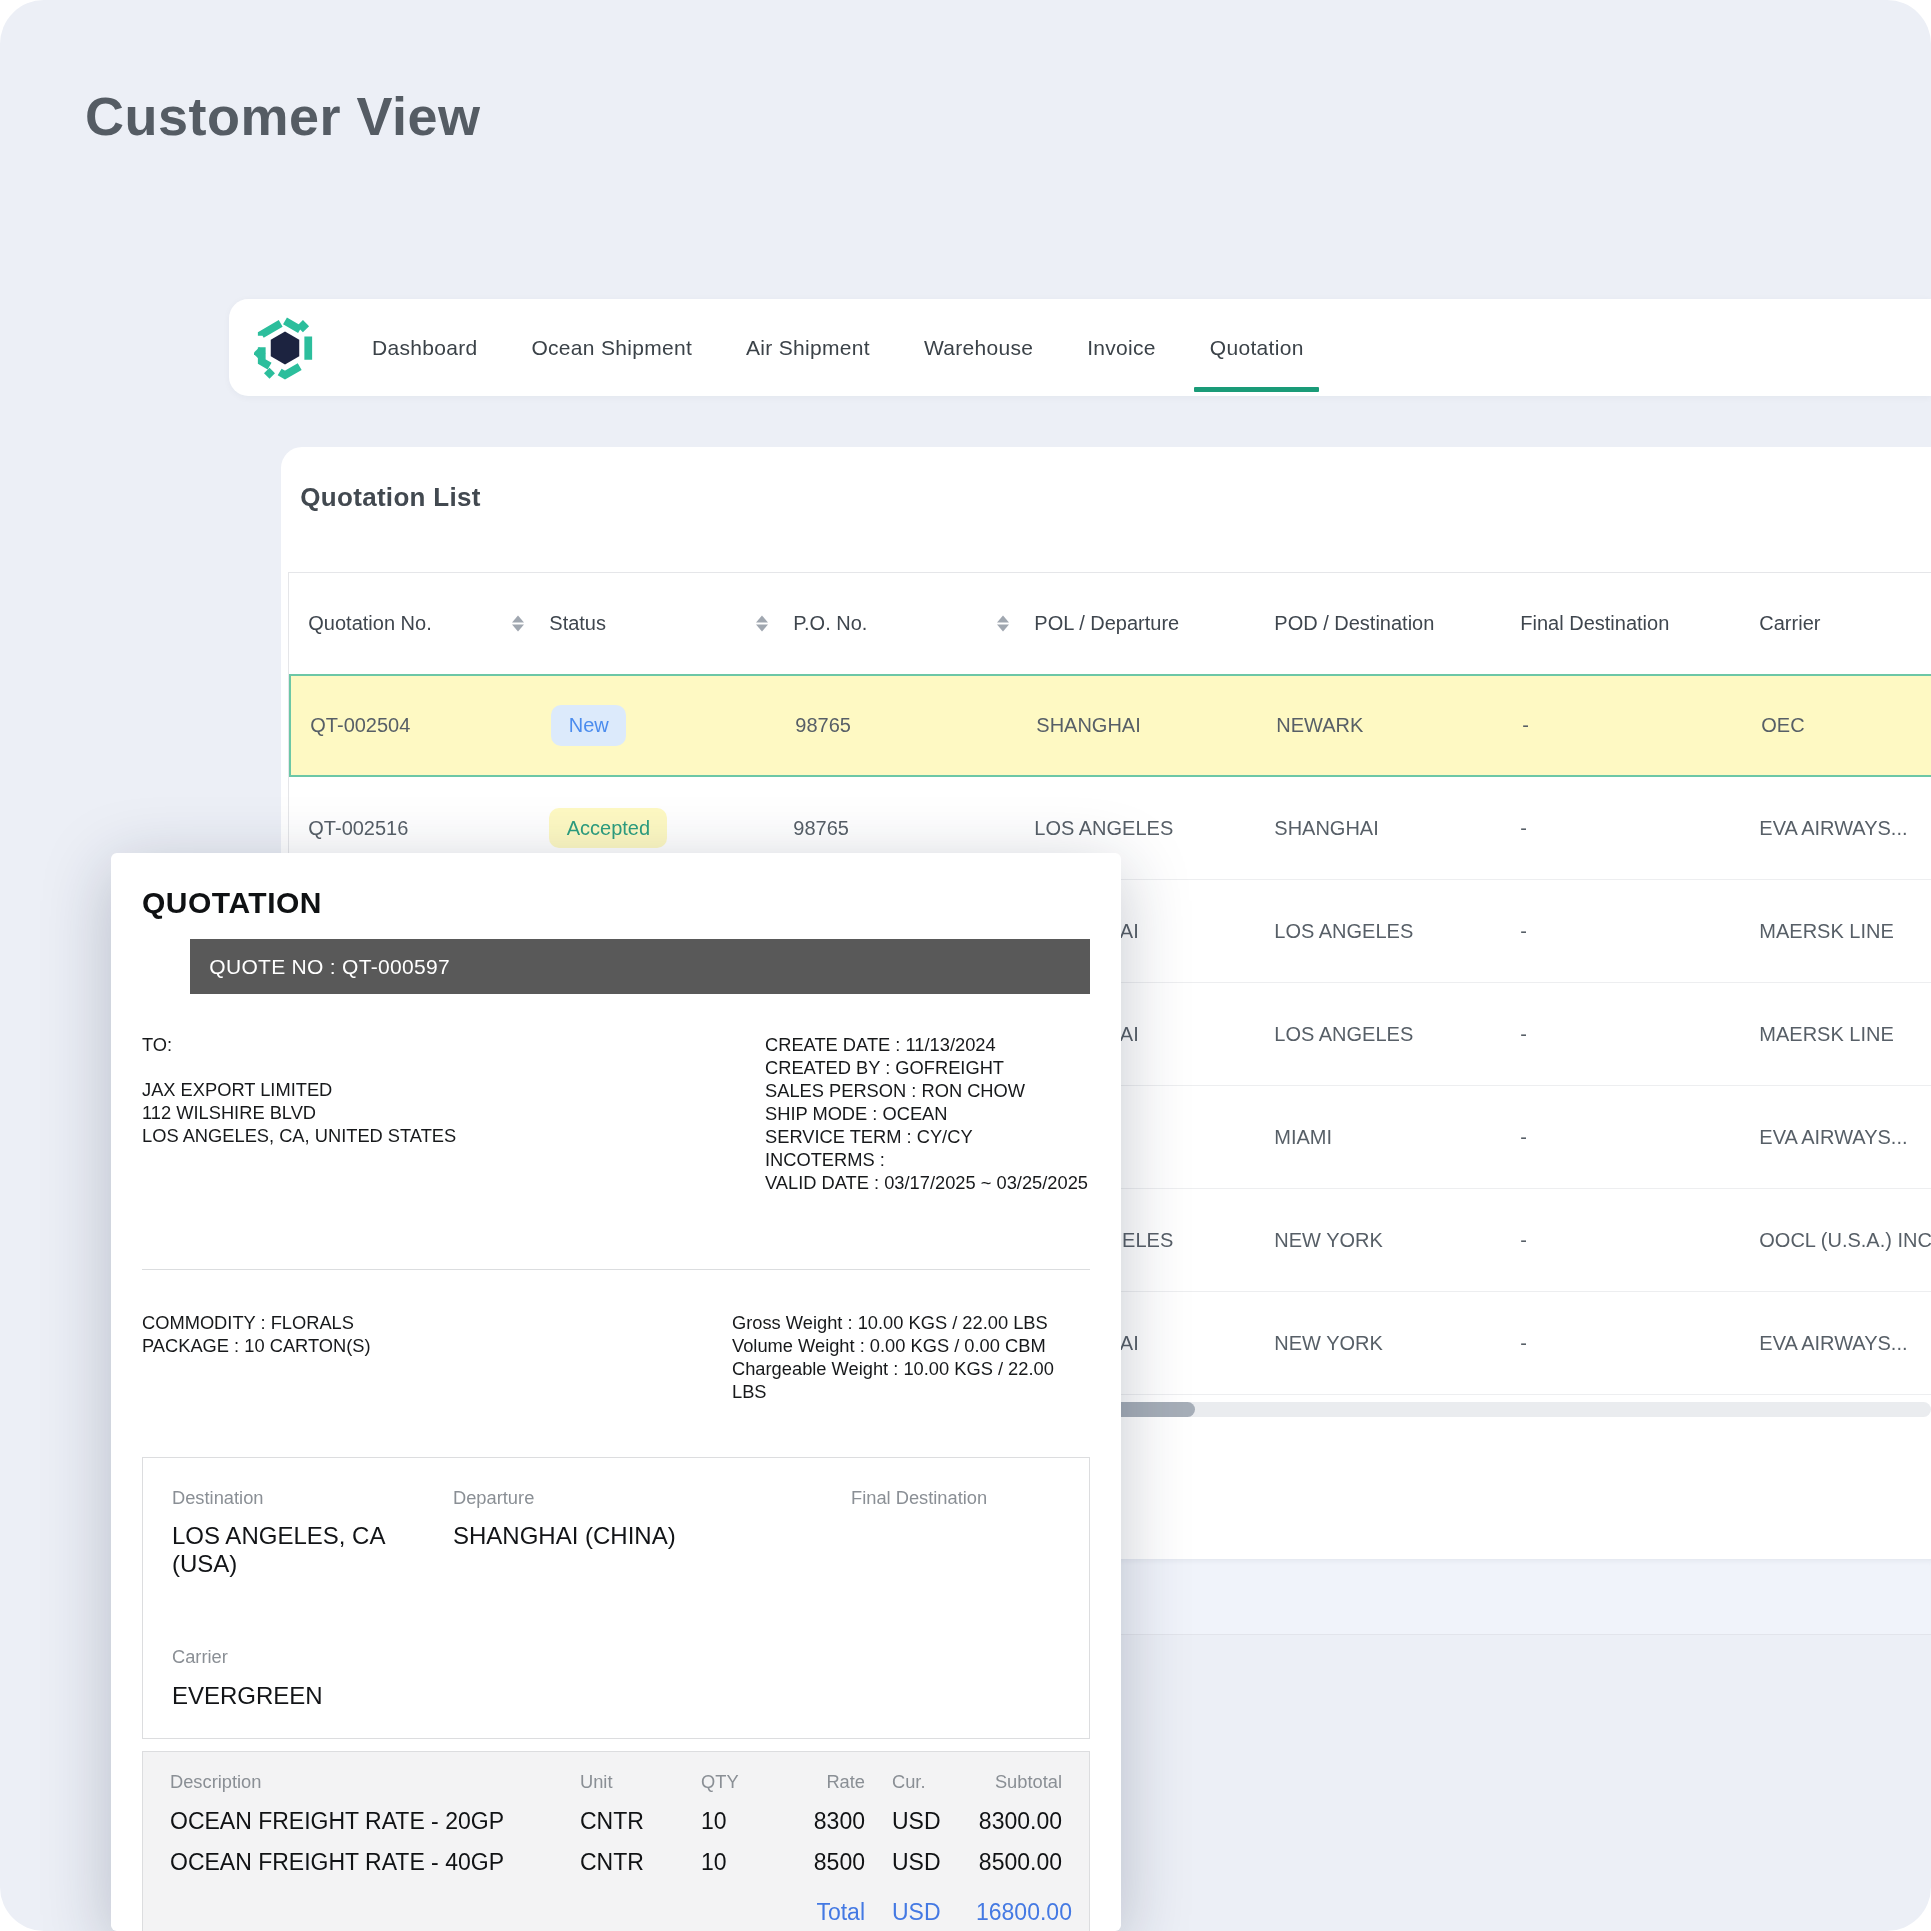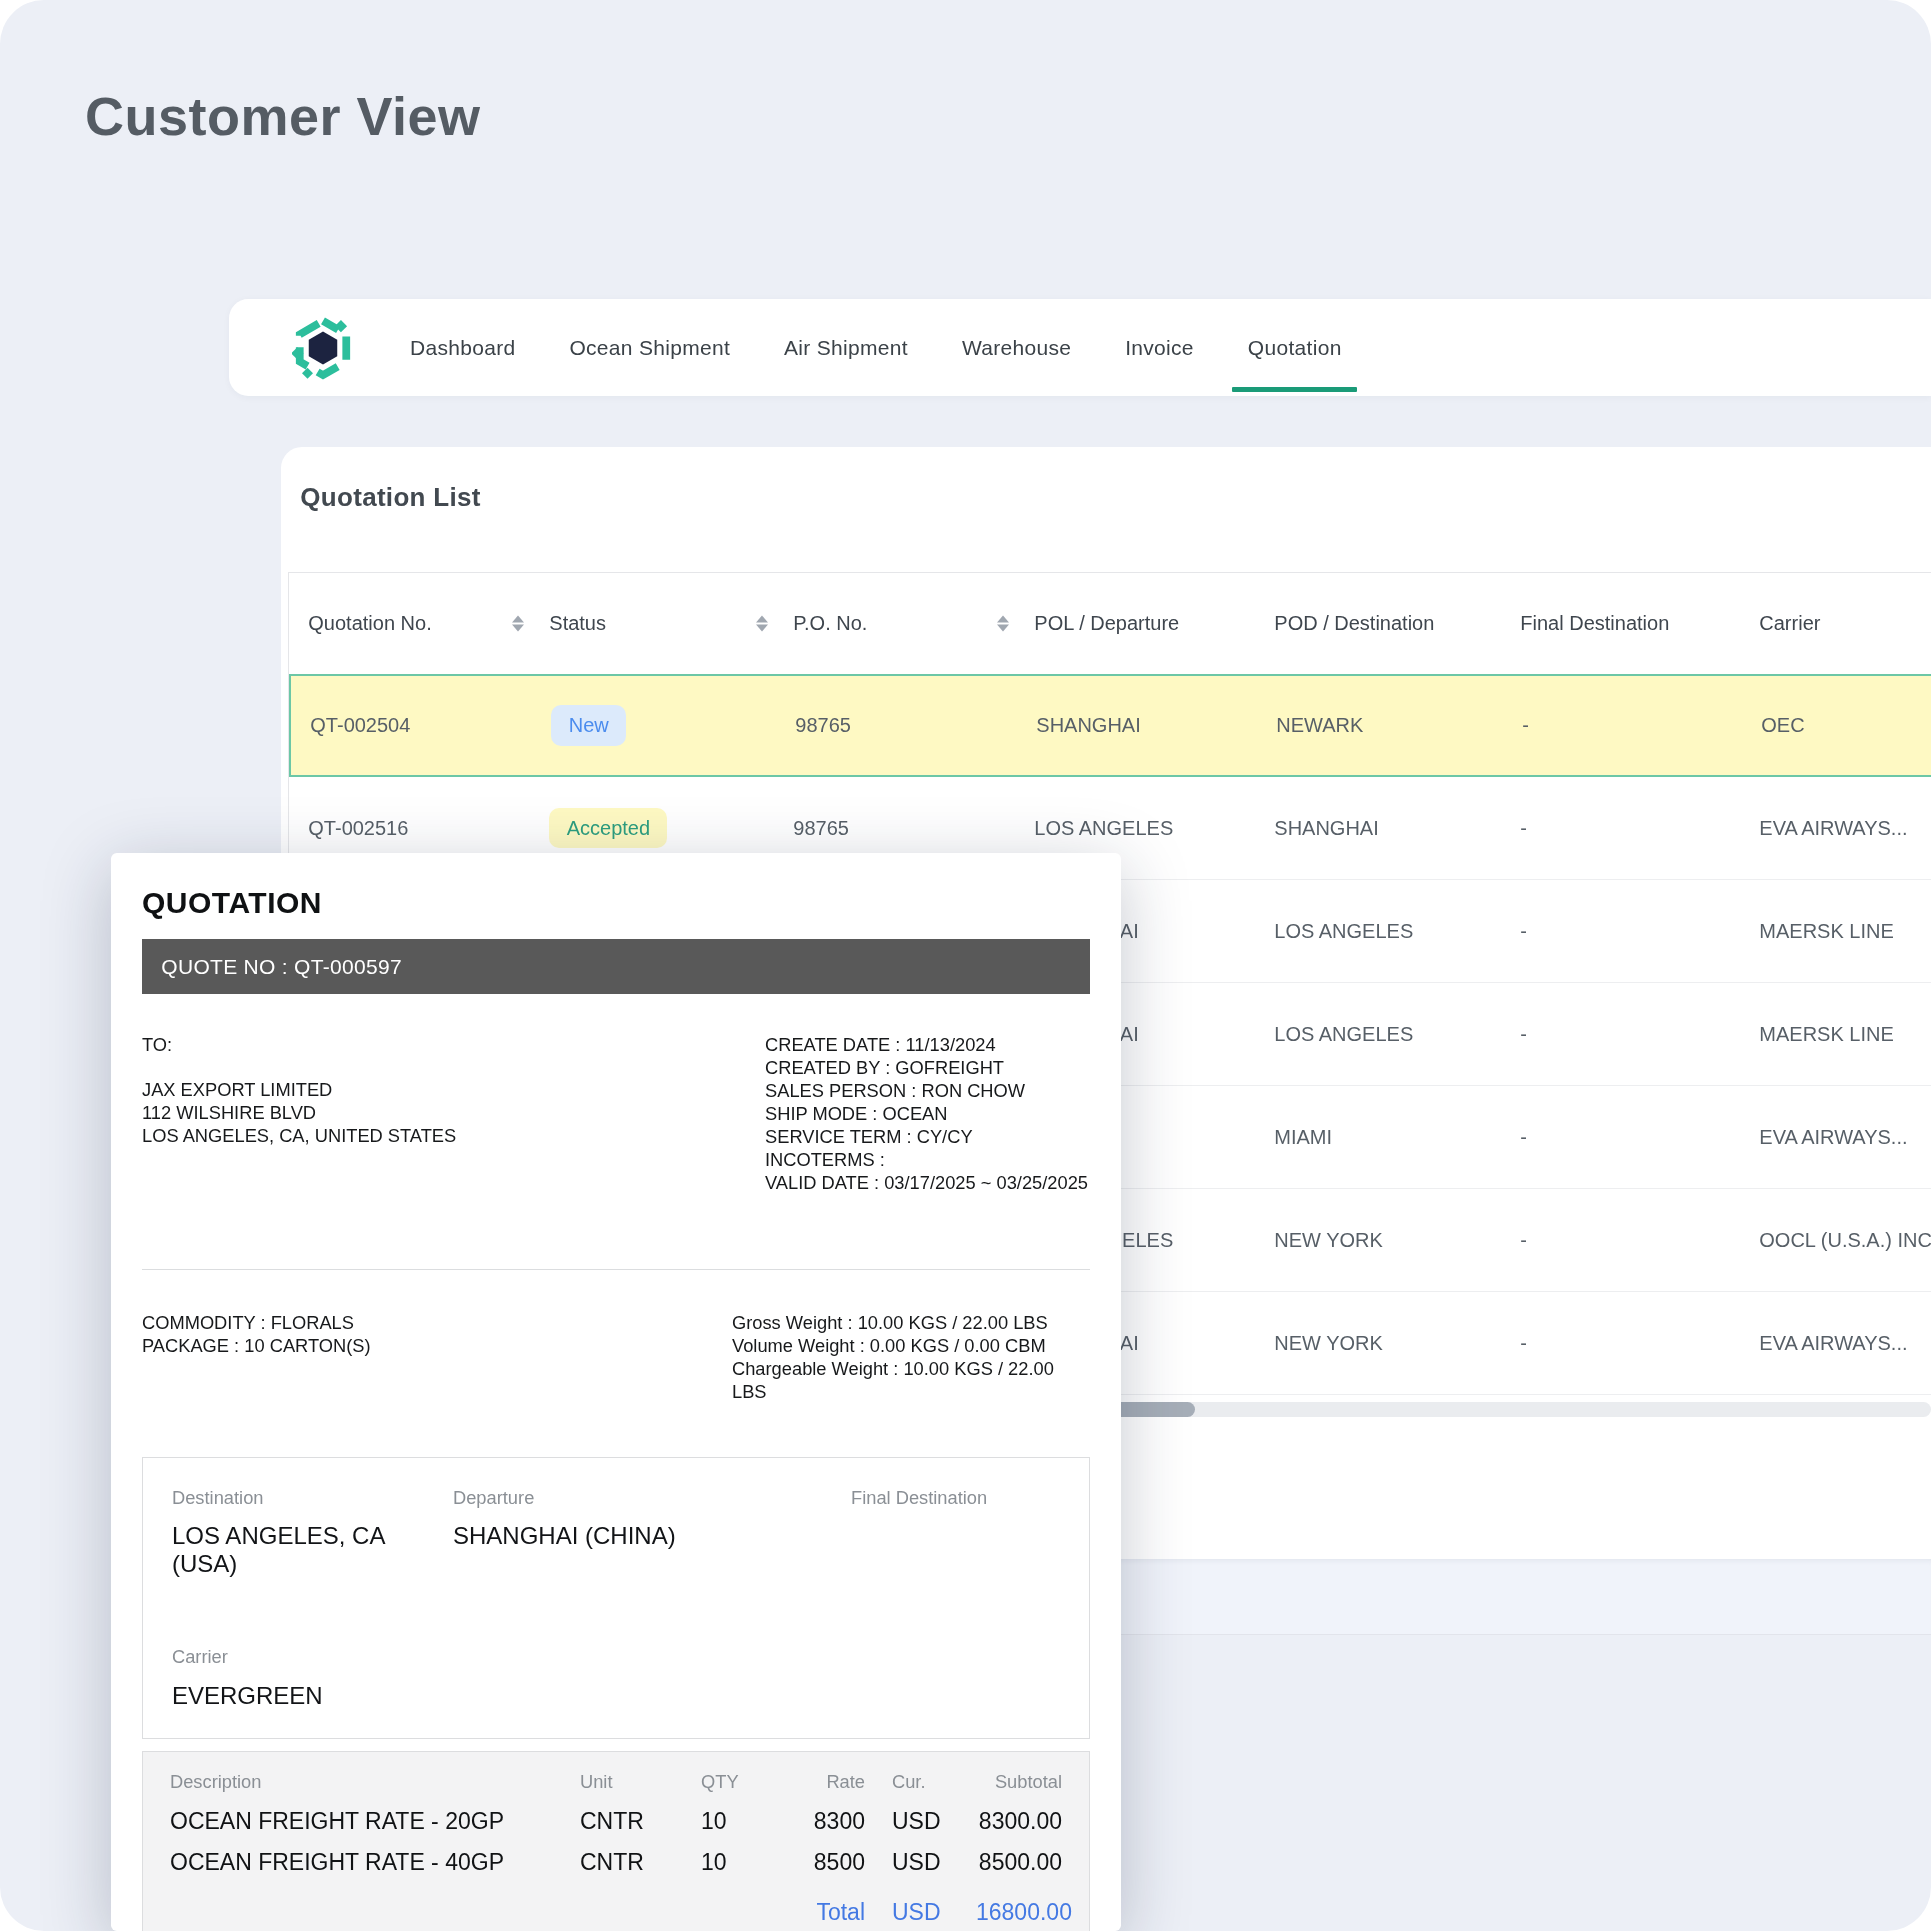--- a/index.html
+++ b/index.html
@@ -13,21 +13,21 @@
   }
   
   .page-title{
     position:absolute;left:85px;top:85px;margin:0;
     font-size:54px;font-weight:700;color:#555C64;letter-spacing:0.5px;
   }
   
   .nav-card{
     position:absolute;left:229px;top:299px;right:0;height:97px;
     background:#ffffff;border-radius:19.3px 0 0 19.3px;
-    display:flex;align-items:center;padding-left:63px;box-sizing:border-box;
+    display:flex;align-items:center;padding-left:25px;box-sizing:border-box;
     box-shadow:0 1.9px 7.7px rgba(30,40,70,.04);
   }
   .logo{width:62px;height:68px;flex:0 0 auto;}
   .nav-items{display:flex;gap:54px;margin-left:56px;}
   .nav-item{
     position:relative;font-size:21px;font-weight:500;color:#3B4248;
     letter-spacing:0.3px;cursor:pointer;text-decoration:none;white-space:nowrap;
   }
   .nav-item.active::after{
     content:"";position:absolute;left:-15.4px;right:-15.4px;bottom:-32px;height:4.8px;
@@ -84,21 +84,21 @@
   
   .doc-card{
     position:absolute;left:111px;top:853px;width:1010px;height:1078px;
     background:#ffffff;border-radius:5.8px;z-index:5;
     box-shadow:0 15.4px 68px rgba(25,35,65,.25);
     padding:25px 31px 0;box-sizing:border-box;color:#17191B;
   }
   .doc-title{margin:7.7px 0 0;font-size:30px;font-weight:700;color:#0F1113;letter-spacing:0.5px;}
   .quote-bar{
     margin-top:19.3px;height:55px;background:#595959;color:#FFFFFF;
-    font-size:21px;line-height:55px;padding-left:19.3px;letter-spacing:0.3px;
+    font-size:21px;line-height:55px;padding-left:19.3px;letter-spacing:0.3px;margin-left:48px;
   }
   .doc-line{font-size:18.3px;line-height:23px;}
   .info-row{display:flex;margin-top:39px;}
   .to-col{flex:0 0 623px;}
   .to-label{margin-bottom:22px;}
   .meta-col{flex:1;}
   .doc-divider{border:none;border-top:1px solid #DBDDDF;margin:75px 0 0;}
   .commodity-row{display:flex;margin-top:41px;}
   .commodity-col{flex:0 0 590px;}
   .weights-col{flex:1;}

